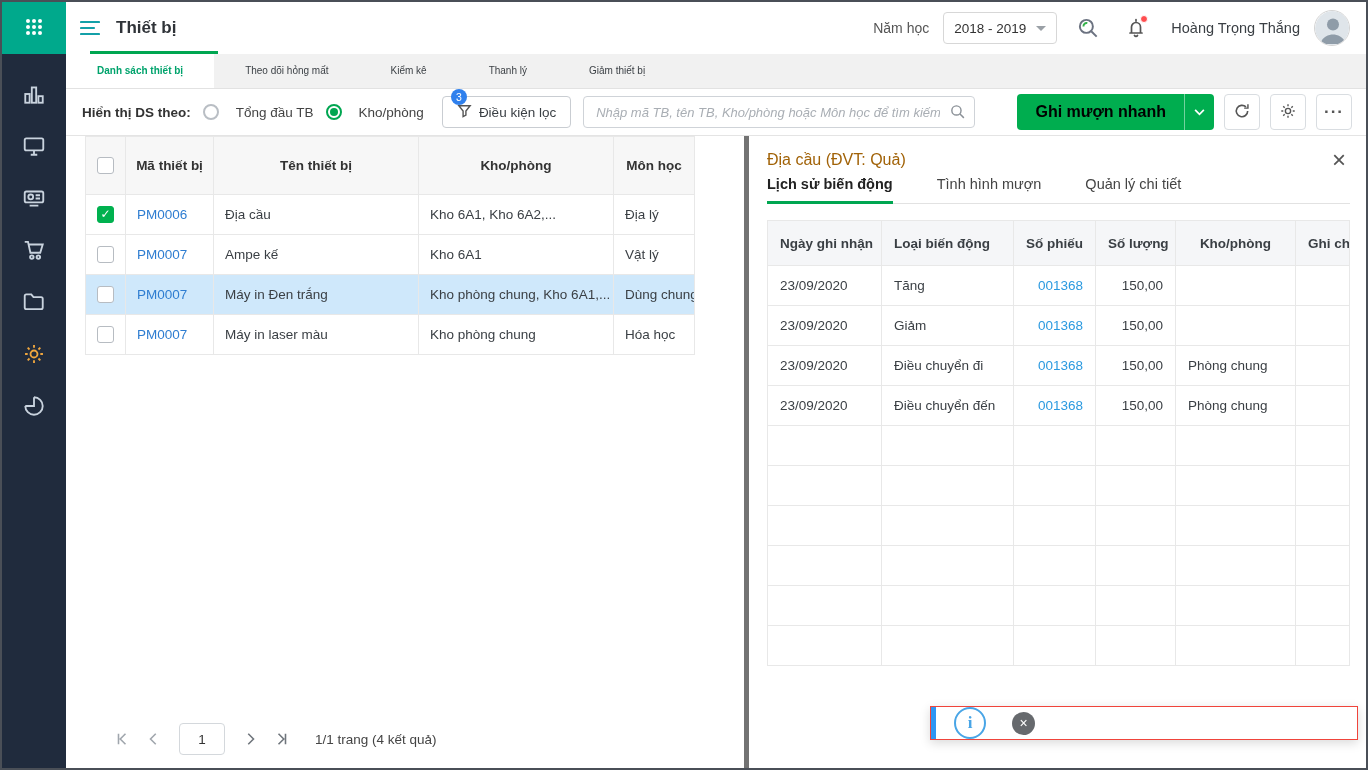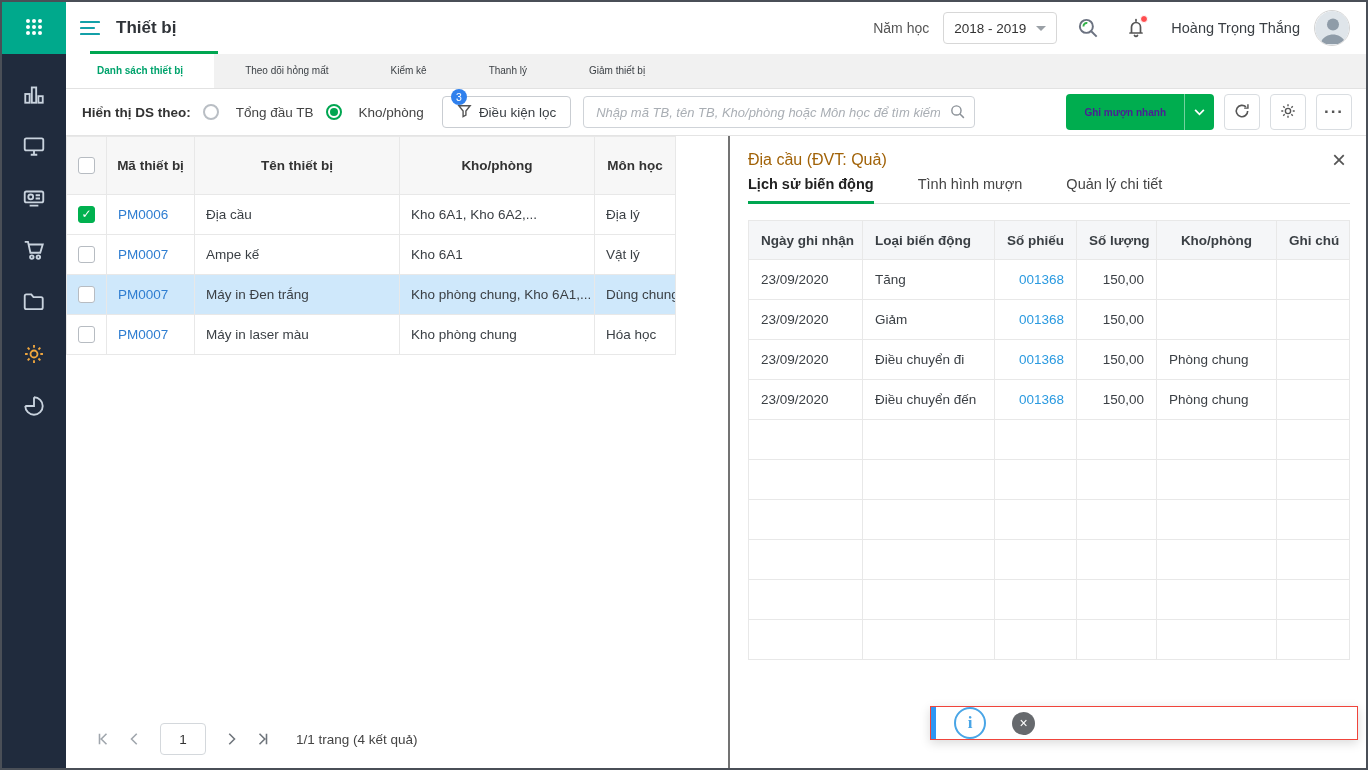--- a/index.html
+++ b/index.html
@@ -43,28 +43,28 @@
   .radio.checked .rdot { border-color:#00a651; position:relative; }
   .radio.checked .rdot::after { content:""; position:absolute; left:2px; top:2px; width:8px; height:8px; border-radius:50%; background:#00a651; }
   .filter-btn { position:relative; display:flex; align-items:center; gap:7px; border:1px solid #c9cdd2; border-radius:4px; height:32px; padding:0 14px; background:#fff; cursor:pointer; color:#3a3f44; margin-left:6px; }
   .filter-badge { position:absolute; top:-8px; left:8px; min-width:16px; height:16px; border-radius:8px; background:#2f80ed; color:#fff; font-size:10.5px; display:flex; align-items:center; justify-content:center; padding:0 4px; }
   .search-box { position:relative; width:392px; }
   .search-box input { width:100%; height:32px; border:1px solid #cfd3d8; border-radius:4px; padding:0 34px 0 12px; font-style:italic; font-size:13px; color:#555; outline:none; font-family:inherit; }
   .search-box input::placeholder { color:#a9aeb4; font-style:italic; }
   .search-box .mag { position:absolute; right:9px; top:7px; cursor:pointer; }
   .tb-right { margin-left:auto; display:flex; align-items:center; gap:10px; }
   .split-btn { display:flex; height:36px; border-radius:4px; overflow:hidden; cursor:pointer; }
-  .split-main { background:#00ad4f; color:#4c1d95; font-weight:bold; font-size:10px; display:flex; align-items:center; padding:16px 18px; }
+  .split-main { background:#00ad4f; color:#000000; font-weight:bold; font-size:16px; display:flex; align-items:center; padding:16px 18px; }
   .split-arrow { background:#00ad4f; border-left:1px solid rgba(255,255,255,.45); width:30px; display:flex; align-items:center; justify-content:center; }
   .sq-btn { width:36px; height:36px; border:1px solid #d9dde1; border-radius:4px; background:#fff; display:flex; align-items:center; justify-content:center; cursor:pointer; color:#555; }
   .dots-glyph { font-size:17px; letter-spacing:1px; color:#555; font-weight:bold; line-height:10px; }
 
   
   .main { flex:1; display:flex; min-height:0; position:relative; background:#fff; }
-  .left-pane { width:664px; flex:0 0 auto; display:flex; flex-direction:column; border-right:2px solid #737373; overflow:hidden; }
+  .left-pane { width:664px; flex:0 0 auto; display:flex; flex-direction:column; border-right:5px solid #737373; overflow:hidden;margin-left:19px; }
 
   table.dev { border-collapse:collapse; table-layout:fixed; width:610px; }
   table.dev th, table.dev td { border:1px solid #e8e8e8; overflow:hidden; white-space:nowrap; }
   table.dev th { height:58px; background:#f7f7f7; font-size:13.5px; font-weight:bold; color:#333; text-align:center; }
   table.dev td { height:40px; padding:0 11px; font-size:13.5px; color:#3a3f44; background:#fff; }
   table.dev tr.selected td { background:#cfe8fb; }
   table.dev td.ck, table.dev th.ck { text-align:center; padding:0; }
   .cbx { width:17px; height:17px; border:1.5px solid #b7bcc2; border-radius:3px; display:inline-block; vertical-align:middle; background:#fff; cursor:pointer; }
   .cbx.on { background:#00b14f; border-color:#00b14f; color:#fff; font-size:12px; line-height:15px; text-align:center; }
   .code-link { color:#2e7dd1; cursor:pointer; }
@@ -79,21 +79,21 @@
   .dt-head { display:flex; align-items:center; }
   .dt-title { font-size:16px; color:#a16207; }
   .dt-close { margin-left:auto; font-size:24px; color:#555; cursor:pointer; line-height:20px; padding:0 4px; }
   .dt-tabs { display:flex; gap:44px; margin-top:6px; border-bottom:1px solid #e2e2e2; }
   .dtab { padding-bottom:11px; font-size:14.5px; color:#444; cursor:pointer; position:relative; }
   .dtab.active { color:#222; font-weight:bold; }
   .dtab.active::after { content:""; position:absolute; left:0; right:0; bottom:-1px; height:3px; background:#00a651; }
 
   table.hist { border-collapse:collapse; table-layout:fixed; width:100%; margin-top:16px; }
   table.hist th, table.hist td { border:1px solid #e8e8e8; overflow:hidden; white-space:nowrap; font-size:13.5px; }
-  table.hist th { height:39px; background:#f5f6f8; color:#3a3f44; font-weight:bold; padding:0 12px; }
+  table.hist th { height:45px; background:#f5f6f8; color:#3a3f44; font-weight:bold; padding:0 12px; }
   table.hist td { height:40px; padding:0 12px; color:#3a3f44; background:#fff; }
   .al { text-align:left; } .ar { text-align:right; } .ac { text-align:center; }
   .rc-link { color:#2b9ae0; cursor:pointer; }
 
   
   .toast { position:absolute; right:8px; bottom:28px; width:428px; background:#fff; border:1px solid #f0443b; box-shadow:0 3px 10px rgba(0,0,0,.15); display:flex; align-items:center; z-index:5; }
   .toast-bar { width:5px; align-self:stretch; background:#2f96f3; flex:0 0 auto; }
   .info-ic { width:32px; height:32px; border-radius:50%; border:2px solid #49a5e6; color:#49a5e6; display:flex; align-items:center; justify-content:center; font-size:17px; font-weight:bold; font-family:"Liberation Serif",serif; margin:0 14px 0 18px; flex:0 0 auto; }
   .toast-text { flex:1; padding:13px 10px 13px 0; line-height:1.55; color:#333; font-size:13.5px; }
   .toast-link { color:#2e7dd1; cursor:pointer; }

